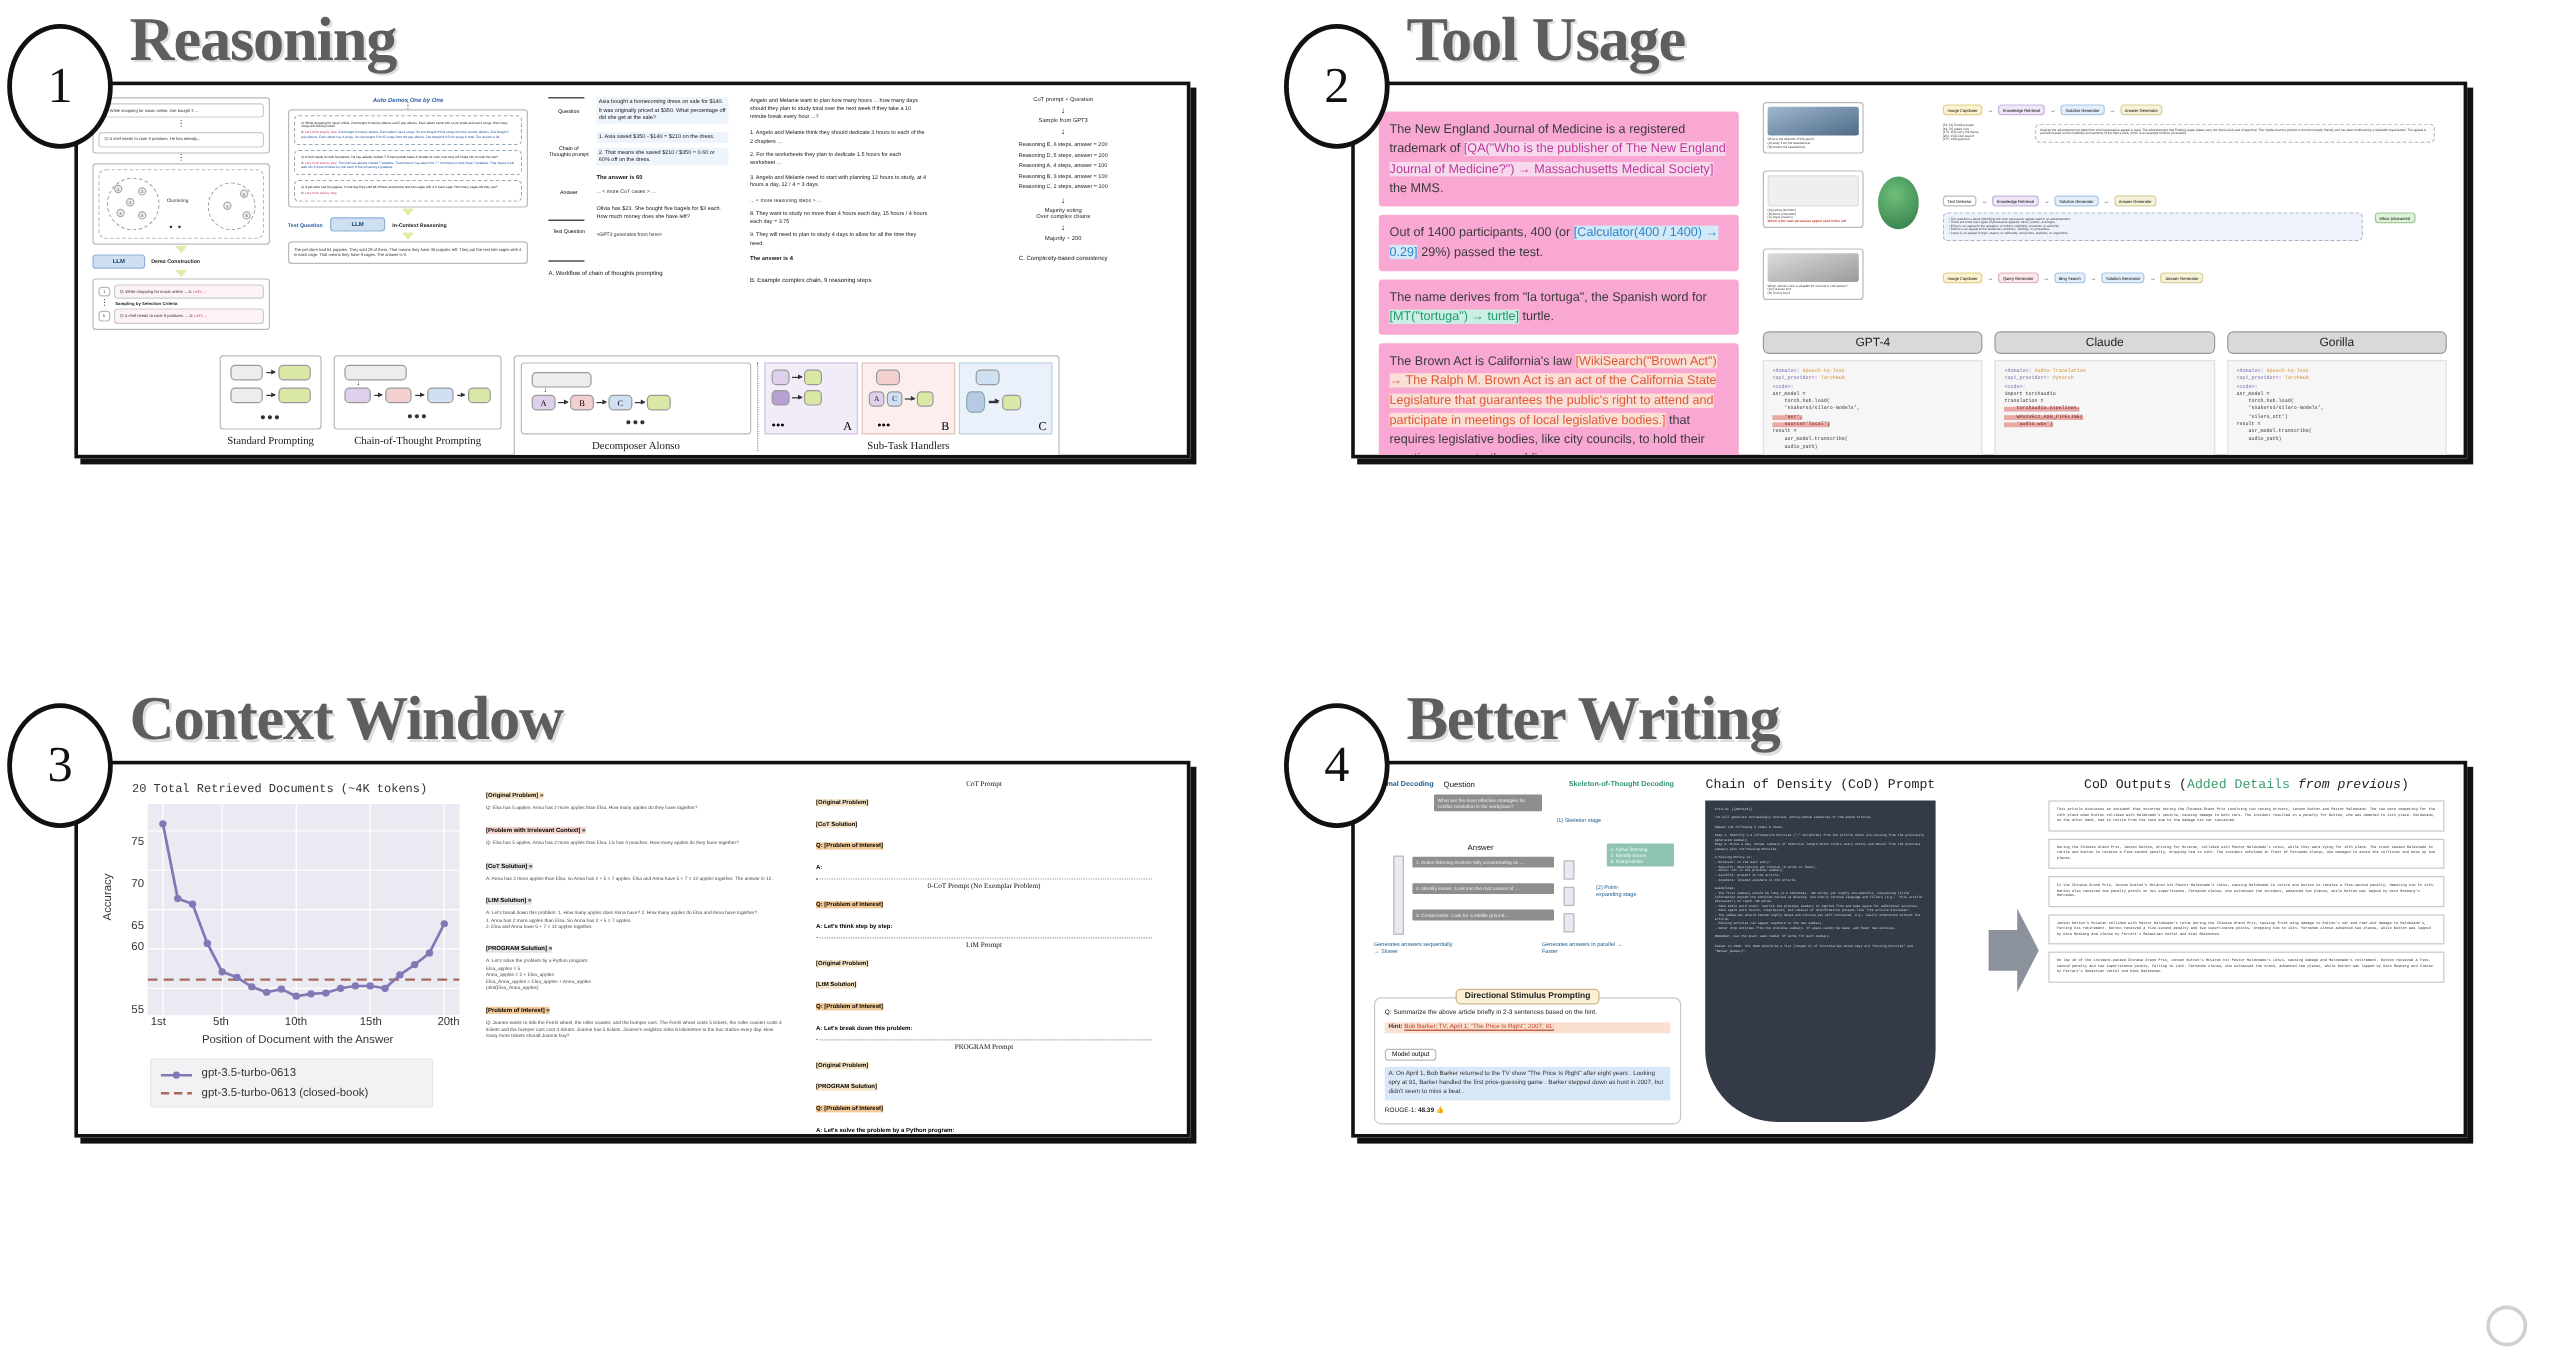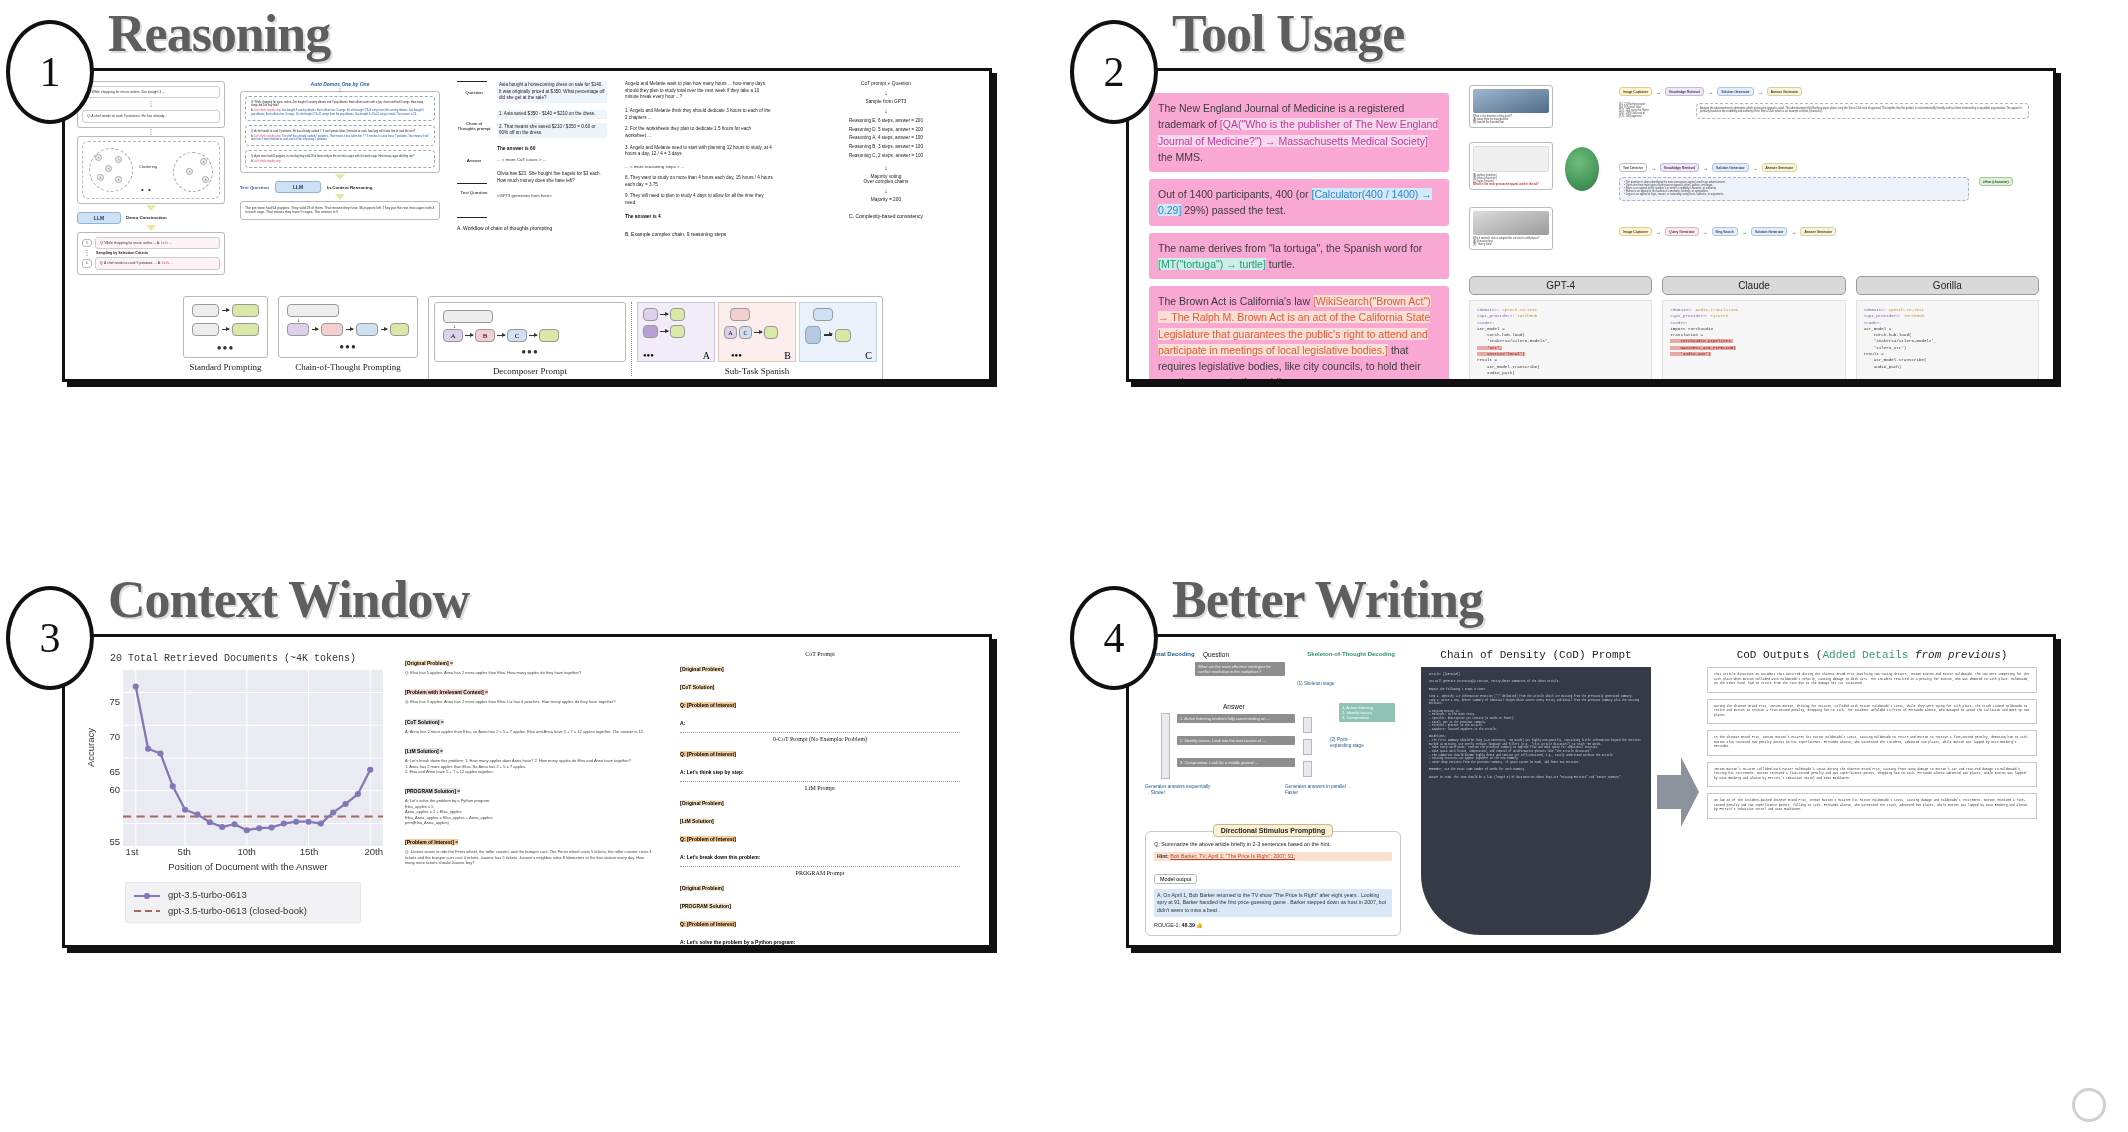--- a/index.html
+++ b/index.html
@@ -309,21 +309,21 @@
                       <div class="flowchip g3 dash" style="width:20px;text-align:center;font-family:'Liberation Serif',serif;font-size:7px;line-height:12px;">A</div>
                       <div class="fl-arrow"></div>
                       <div class="flowchip g4 dash" style="width:20px;text-align:center;font-family:'Liberation Serif',serif;font-size:7px;line-height:12px;">B</div>
                       <div class="fl-arrow"></div>
                       <div class="flowchip g5 dash" style="width:20px;text-align:center;font-family:'Liberation Serif',serif;font-size:7px;line-height:12px;">C</div>
                       <div class="fl-arrow"></div>
                       <div class="flowchip g2" style="width:20px;"></div>
                     </div>
                     <div class="elips" style="margin-top:8px;">●●●</div>
                   </div>
-                  <div class="cap" style="margin-top:4px;">Decomposer Prompt</div>
+                  <div class="cap" style="margin-top:4px;">Decomposer Alonso</div>
                 </div>
                 <div style="border-left:1px dotted #888;"></div>
                 <div style="flex:1.25;">
                   <div style="display:flex;gap:3px;height:60px;">
                     <div style="flex:1;background:#f1ecf8;border:1px solid #cfc3e2;padding:5px;position:relative;">
                       <div style="display:flex;align-items:center;gap:2px;">
                         <div class="flowchip g3" style="width:15px;"></div>
                         <div class="fl-arrow"></div>
                         <div class="flowchip g2" style="width:15px;"></div>
                       </div>
@@ -349,21 +349,21 @@
                     <div style="flex:1;background:#eaf1fa;border:1px solid #bfd3ea;padding:5px;position:relative;">
                       <div class="flowchip g5" style="width:20px;margin-left:8px;"></div>
                       <div style="display:flex;align-items:center;gap:3px;margin-top:5px;">
                         <div style="width:16px;height:18px;border:1px solid #8aa;border-radius:4px/7px;background:#b8c9e4;"></div>
                         <div class="fl-arrow"></div>
                         <div class="flowchip g2" style="width:16px;"></div>
                       </div>
                       <div style="position:absolute;right:4px;bottom:0;font-family:'Liberation Serif',serif;font-size:10px;">C</div>
                     </div>
                   </div>
-                  <div class="cap" style="margin-top:4px;">Sub-Task Spanish</div>
+                  <div class="cap" style="margin-top:4px;">Sub-Task Handlers</div>
                 </div>
               </div>
               <div class="cap" style="margin-top:5px;">Decomposed Prompting</div>
             </div>
           </div>
         </div>
       </div>
     </div>
   </div>
 
@@ -700,21 +700,21 @@
           <div style="font-size:5.4px;color:#222;line-height:1.45;">Q: Summarize the above article briefly in 2-3 sentences based on the hint.</div>
           <div class="dsp-hint" style="margin-top:3px;"><b>Hint:</b> <span style="color:#b8452f;text-decoration:underline;">Bob Barker; TV; April 1; "The Price Is Right"; 2007; 91;</span></div>
           <div style="margin:6px 0 4px;">
             <span class="bx" style="font-size:5.4px;padding:1px 5px;">Model output</span>
           </div>
           <div class="dsp-out">A: On April 1, Bob Barker returned to the TV show "The Price Is Right" after eight years . Looking spry at 91, Barker handled the first price-guessing game . Barker stepped down as host in 2007, but didn't seem to miss a beat .</div>
           <div style="margin-top:5px;font-size:5.4px;color:#222;"><span>ROUGE-1:</span> <b>48.39</b> <span>👍</span></div>
         </div>
       </div>
 
-      <div style="position:absolute;left:292px;top:12px;width:230px;">
+      <div style="position:absolute;left:292px;top:12px;width:192px;">
         <div class="codhdr">Chain of Density (CoD) Prompt</div>
         <div class="codscroll" style="margin-top:6px;height:268px;overflow:hidden;border-radius:0 0 60px 60px;">Article: {{ARTICLE}}
 
 You will generate increasingly concise, entity-dense summaries of the above Article.
 
 Repeat the following 2 steps 5 times.
 
 Step 1. Identify 1-3 informative Entities (";" delimited) from the Article which are missing from the previously generated summary.
 Step 2. Write a new, denser summary of identical length which covers every entity and detail from the previous summary plus the Missing Entities.
 

